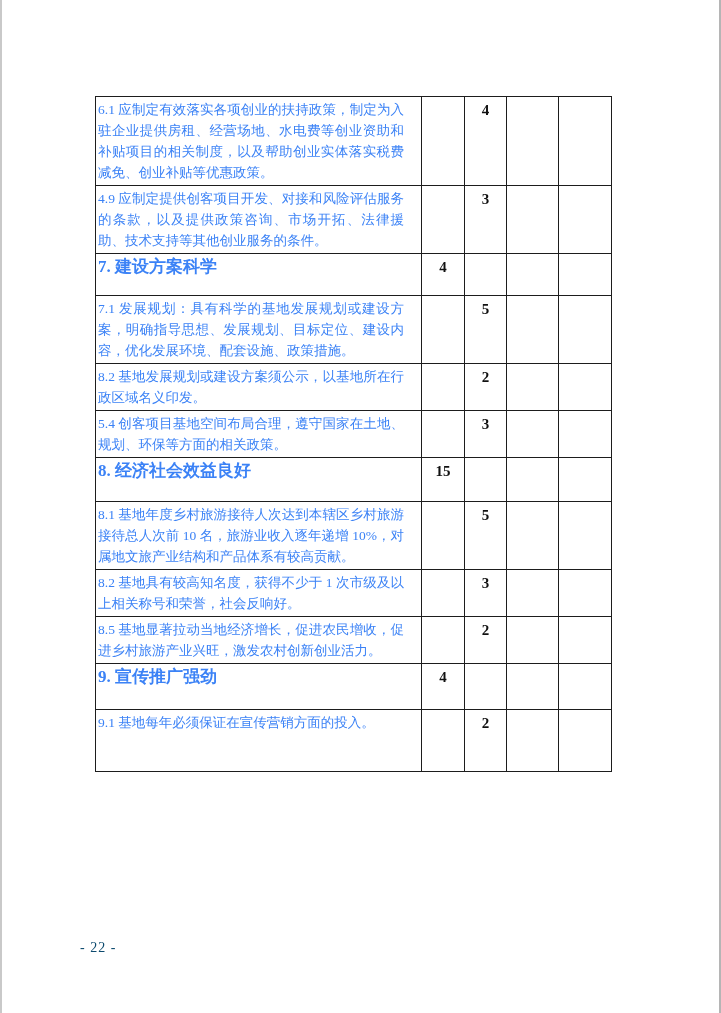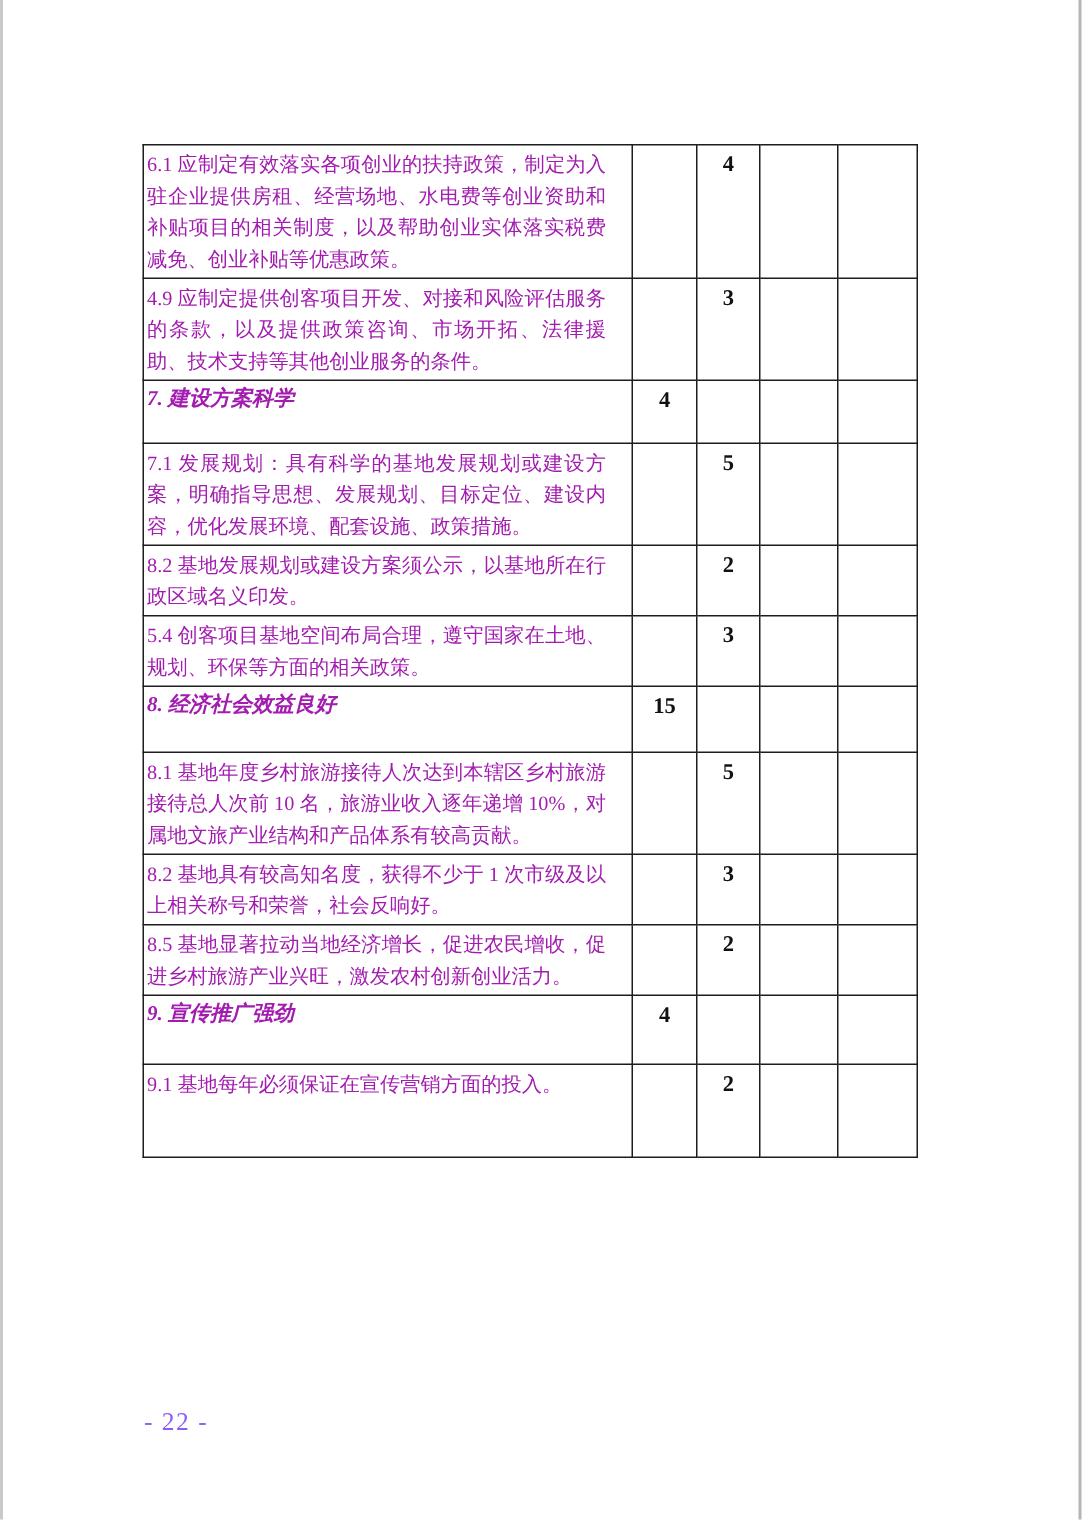--- a/index.html
+++ b/index.html
@@ -34,44 +34,43 @@
     border: 1px solid #1d1d1d;
     vertical-align: top;
     background: #ffffff;
   }
   .eval-table td.desc {
     font-size: 13.5px;
     line-height: 21px;
     padding: 2px 17px 2px 2px;
     text-align: justify;
     word-break: break-all;
-    color: #a21caf;
+    color: #3b82f6;
   }
   .eval-table tr.section td.desc {
     font-weight: 700;
-    font-size: 14px;
-    font-style: italic;
+    font-size: 17px;
   }
   .eval-table td.num {
     font-family: "Liberation Serif", serif;
     font-weight: 700;
     font-size: 15px;
     line-height: 15px;
     text-align: center;
     padding-top: 6px;
     color: #111111;
   }
 
   .pageno {
     position: absolute;
-    left: 96px; top: 939px;
-    font-size: 17px;
+    left: 80px; top: 939px;
+    font-size: 14px;
     line-height: 18px;
     letter-spacing: 1px;
-    color: #8b5cf6;
+    color: #0c4a6e;
   }
 </style>
 </head>
 <body>
 
 <div class="page">
   <div class="edge-left"></div>
   <div class="edge-right"></div>
 
   <table class="eval-table">

